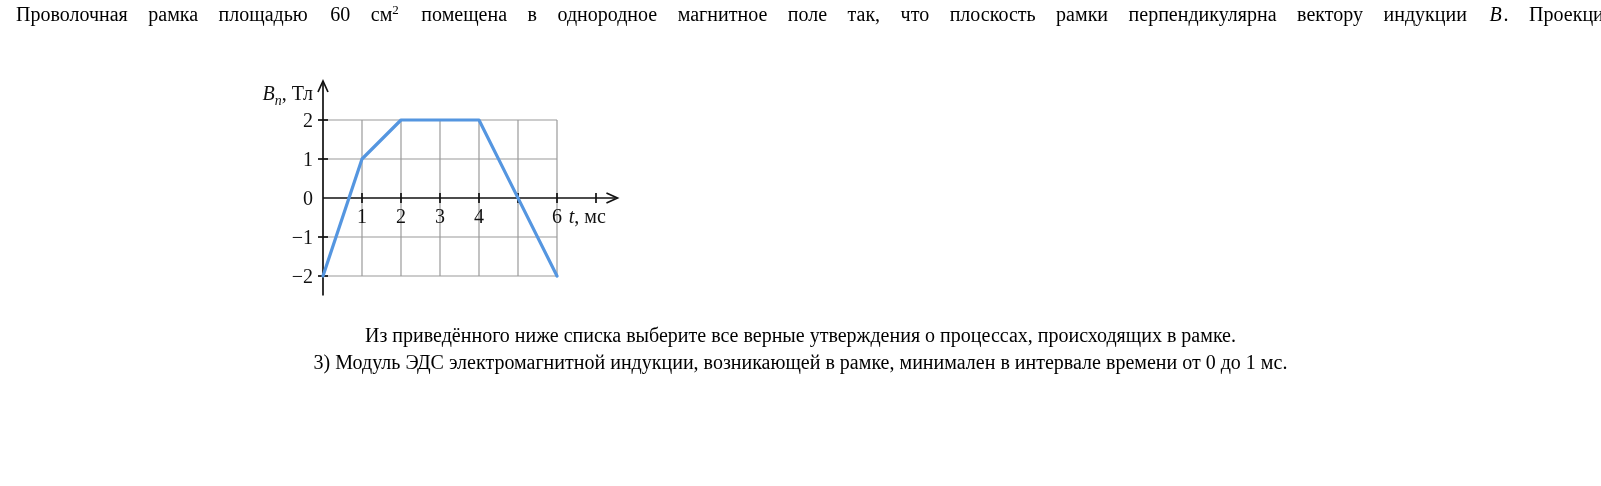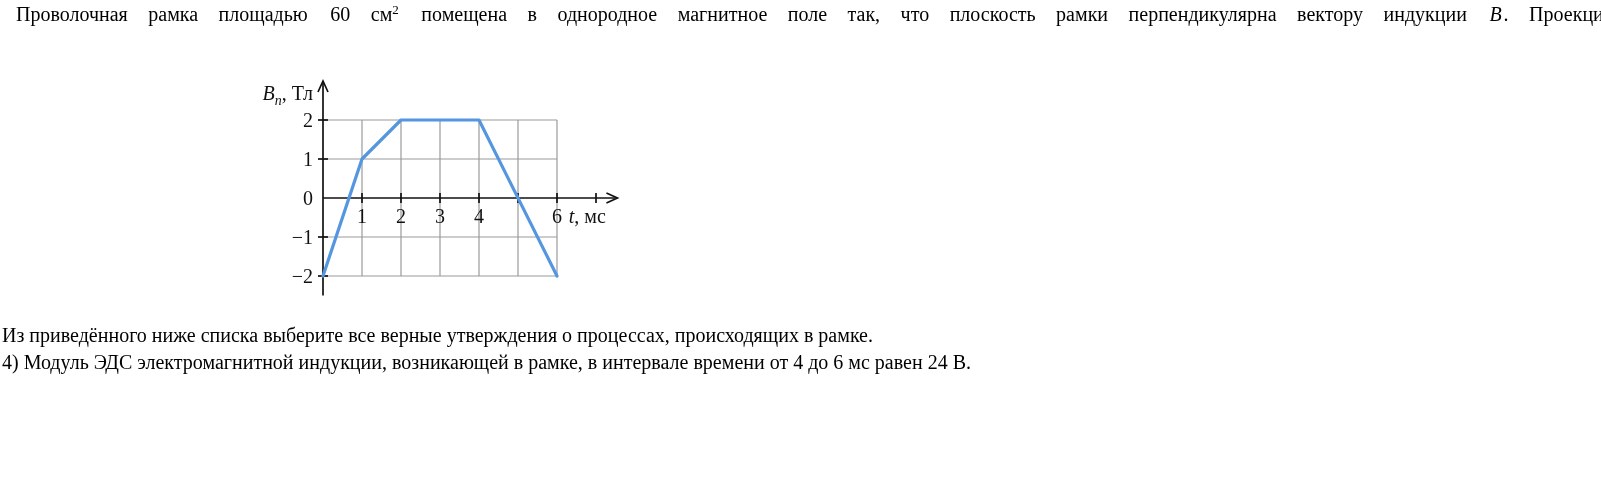--- a/index.html
+++ b/index.html
@@ -14,21 +14,21 @@
   .line1 { text-align: justify; text-align-last: justify; }
   .line2 { white-space: nowrap; }
   .math-num { padding: 0 2px; }
   sup { font-size: 13px; vertical-align: 7px; line-height: 0; }
   sub { font-size: 14px; vertical-align: -4px; line-height: 0; }
   i { font-style: italic; }
   #chart { position: absolute; left: 225px; top: 72px; }
   .tick { font-family: "Liberation Serif", serif; font-size: 20px; fill: #111111; }
   .it { font-style: italic; }
   .tspan-sub { font-size: 14px; }
-  .bottom-text { position: absolute; left: 2px; top: 322px; width: 1597px; }
+  .bottom-text { position: absolute; left: 2px; top: 322px; width: 1597px; text-align: center; }
   .bline { font-size: 20px; line-height: 27px; white-space: nowrap; }
 </style>
 </head>
 <body>
 
 <div class="top-text">
   <div class="line line1"><span>Проволочная рамка площадью </span><span class="math-num"><span>60 см</span><sup>2</sup></span><span> помещена в однородное магнитное поле так, что плоскость рамки перпендикулярна вектору индукции </span><i class="math-num">B</i><span>. Проекция</span></div>
 </div>
 
 <svg id="chart" width="420" height="235">
@@ -67,14 +67,14 @@
     <text x="88" y="94" class="tick" text-anchor="end">1</text>
     <text x="88" y="133" class="tick" text-anchor="end">0</text>
     <text x="88" y="172" class="tick" text-anchor="end">−1</text>
     <text x="88" y="211" class="tick" text-anchor="end">−2</text>
     <text x="88" y="28" class="tick" text-anchor="end"><tspan class="it">B</tspan><tspan class="it tspan-sub" dy="5">n</tspan><tspan dy="-5">, Тл</tspan></text>
     <text x="343.7" y="151" class="tick"><tspan class="it">t</tspan><tspan>, мс</tspan></text>
   </svg>
 
 <div class="bottom-text">
   <div class="bline">Из приведённого ниже списка выберите все верные утверждения о процессах, происходящих в рамке.</div>
-  <div class="bline">4) Модуль ЭДС электромагнитной индукции, возникающей в рамке, в интервале времени от 4 до 6 мс равен 24 В.</div>
+  <div class="bline">3) Модуль ЭДС электромагнитной индукции, возникающей в рамке, минимален в интервале времени от 0 до 1 мс.</div>
 </div>
 
 </body></html>

